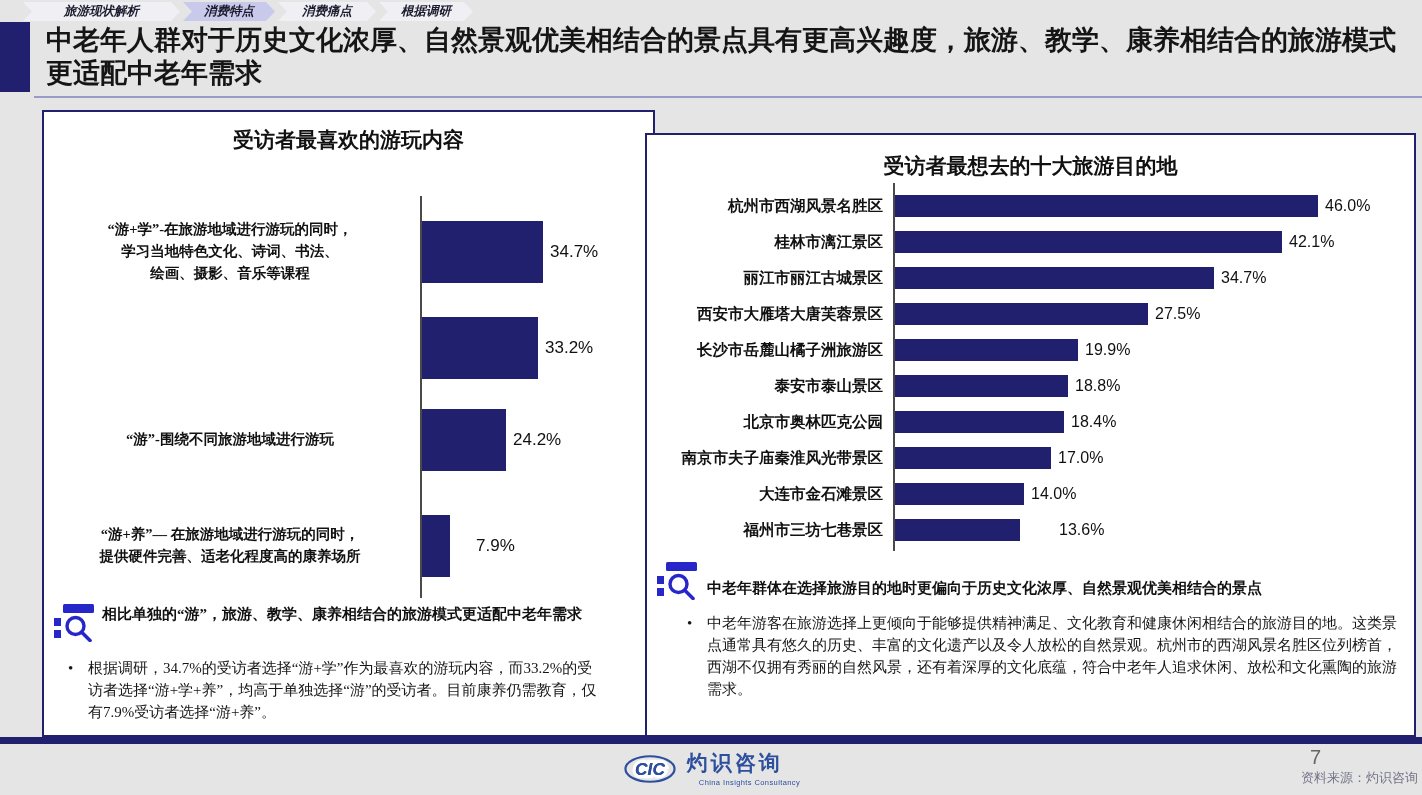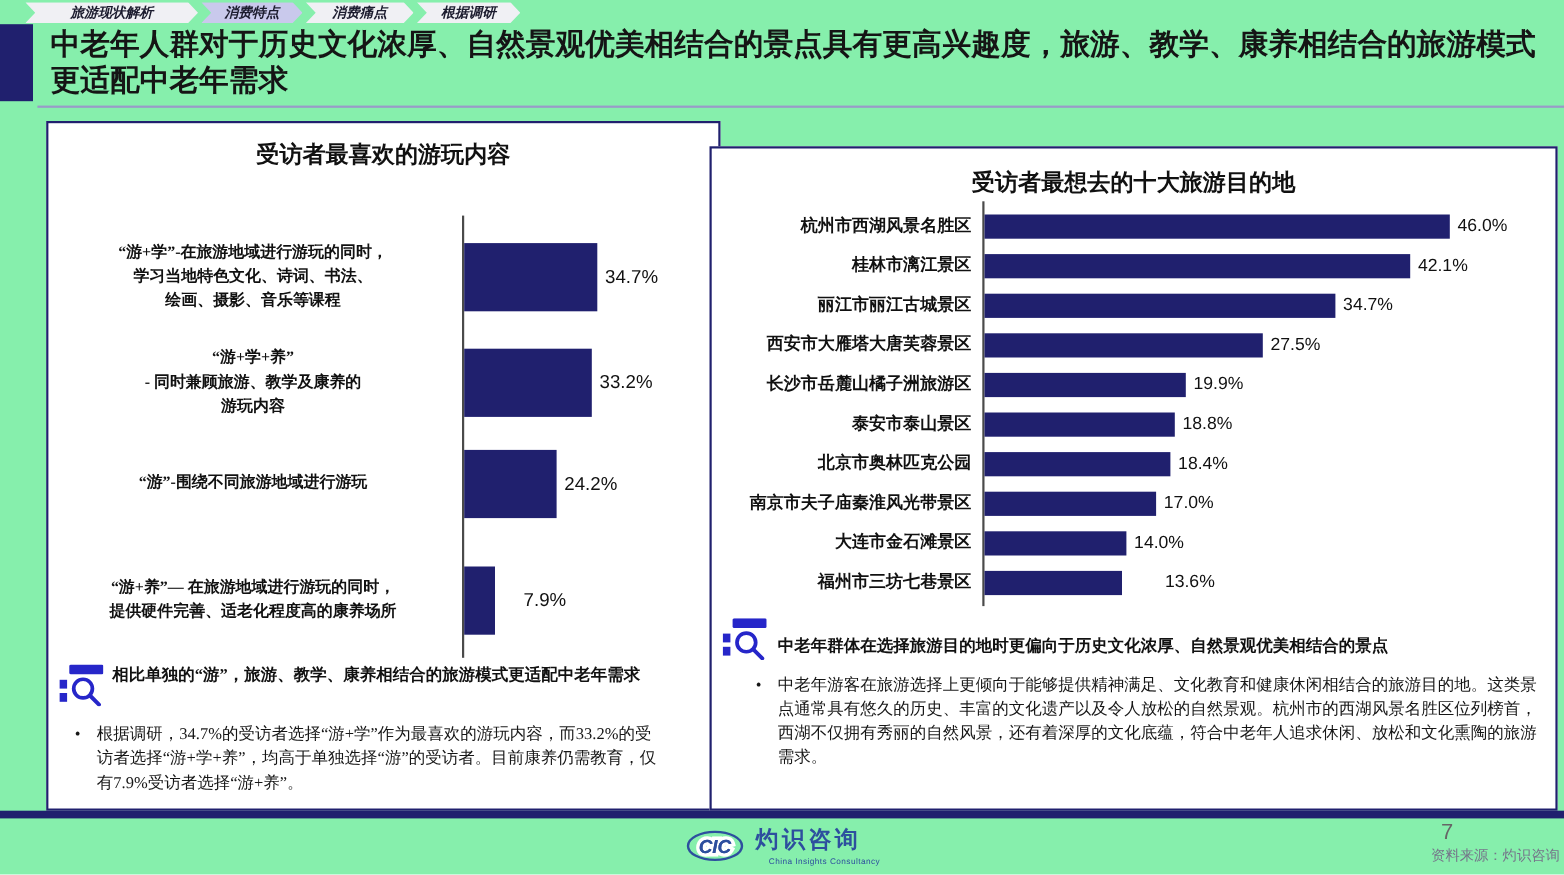--- a/index.html
+++ b/index.html
@@ -1,16 +1,16 @@
 <!DOCTYPE html>
 <html><head>
 <meta charset="utf-8">
 <style>
   html,body{margin:0;padding:0;background:#fff;}
-  .slide{position:relative;width:1422px;height:795px;background:#86efac;overflow:hidden;
+  .slide{position:relative;width:1422px;height:795px;background:#e5e5e5;overflow:hidden;
          font-family:"Liberation Sans","DejaVu Sans",sans-serif;}
   
   .topnav{position:absolute;left:23px;top:2px;height:19px;display:flex;gap:3px;}
   .chev{height:19px;display:flex;align-items:center;justify-content:center;
         background:#f0f0f4;color:#1b1b2e;font-size:12.5px;font-weight:700;font-style:italic;
         font-family:"Liberation Serif","DejaVu Serif",serif;
         clip-path:polygon(0 0,calc(100% - 9px) 0,100% 50%,calc(100% - 9px) 100%,0 100%,9px 50%);}
   .chev.active{background:#c9c9ec;}
   
   .title-square{position:absolute;left:0;top:22px;width:30px;height:70px;background:#20206E;}
@@ -83,23 +83,20 @@
       <line x1="28" y1="28.5" x2="36" y2="36.5" stroke="#2626C9" stroke-width="3.6" stroke-linecap="round"></line>
     </svg>
     <div class="insight-text" style="left:58px;top:492px;width:502px;">相比单独的“游”，旅游、教学、康养相结合的旅游模式更适配中老年需求</div>
     <div class="bullet" style="left:44px;top:545px;width:516px;">根据调研，34.7%的受访者选择“游+学”作为最喜欢的游玩内容，而33.2%的受访者选择“游+学+养”，均高于单独选择“游”的受访者。目前康养仍需教育，仅有7.9%受访者选择“游+养”。</div>
   <div class="axis" style="left: 376px; top: 84px; height: 402px;"></div>
       <div class="cat-label" style="left: 8px; top: 140px; width: 356px; text-align: center; font-size: 14.5px; font-weight: 700; line-height: 1.5;">“游+学”-在旅游地域进行游玩的同时，
 学习当地特色文化、诗词、书法、
 绘画、摄影、音乐等课程</div>
       <div class="bar" style="left: 378px; top: 109px; width: 121px; height: 62px; background: rgb(32, 32, 110);"></div>
       <div class="val-label" style="left: 506px; top: 140px; font-size: 17px;">34.7%</div>
-      <div class="cat-label" style="left: 8px; top: 236px; width: 356px; text-align: center; font-size: 14.5px; font-weight: 700; line-height: 1.5;">“游+学+养”
-- 同时兼顾旅游、教学及康养的
-游玩内容</div>
       <div class="bar" style="left: 378px; top: 205px; width: 116px; height: 62px; background: rgb(32, 32, 110);"></div>
       <div class="val-label" style="left: 501px; top: 236px; font-size: 17px;">33.2%</div>
       <div class="cat-label" style="left: 8px; top: 328px; width: 356px; text-align: center; font-size: 14.5px; font-weight: 700; line-height: 1.5;">“游”-围绕不同旅游地域进行游玩</div>
       <div class="bar" style="left: 378px; top: 297px; width: 84px; height: 62px; background: rgb(32, 32, 110);"></div>
       <div class="val-label" style="left: 469px; top: 328px; font-size: 17px;">24.2%</div>
       <div class="cat-label" style="left: 8px; top: 434px; width: 356px; text-align: center; font-size: 14.5px; font-weight: 700; line-height: 1.5;">“游+养”— 在旅游地域进行游玩的同时，
 提供硬件完善、适老化程度高的康养场所</div>
       <div class="bar" style="left: 378px; top: 403px; width: 28px; height: 62px; background: rgb(32, 32, 110);"></div>
       <div class="val-label" style="left: 413px; top: 434px; font-size: 17px; margin-left: 19px;">7.9%</div>
     </div>

